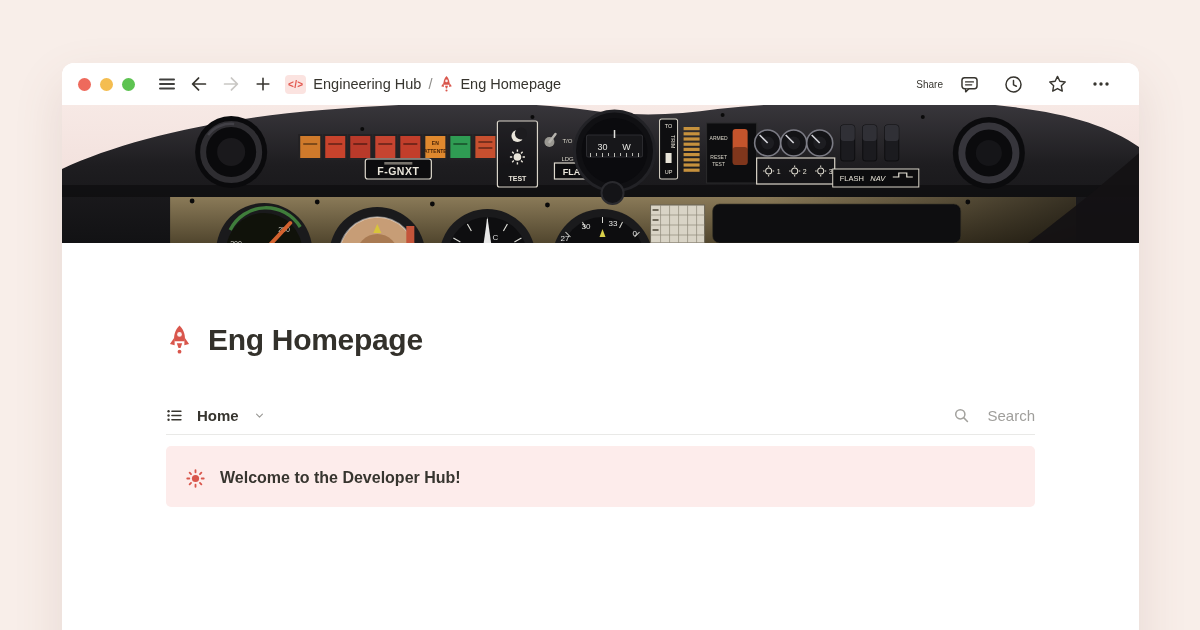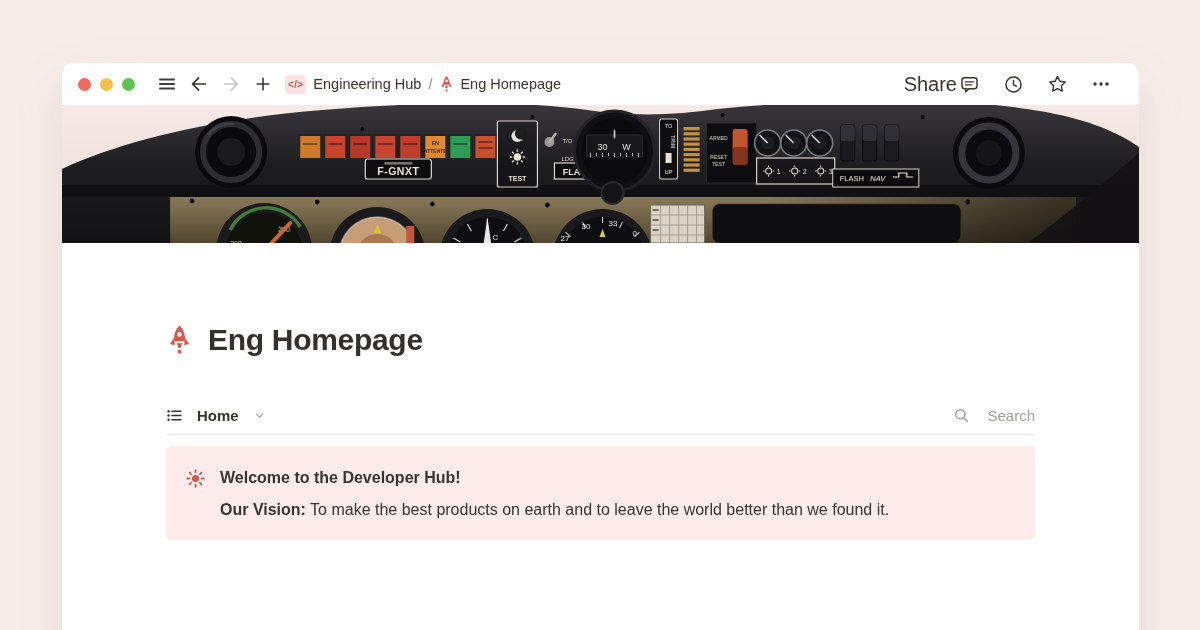--- a/index.html
+++ b/index.html
@@ -29,21 +29,21 @@
     width:24px;height:24px;margin-right:8px;flex:none;}
   .icon-btn svg{display:block;}
   .crumbs{display:flex;align-items:center;font-size:14.5px;margin-left:2px;white-space:nowrap;}
   .ws-chip{
     background:#fbe3e0;color:#e2574e;font-weight:700;font-size:10px;
     border-radius:4px;padding:4px 3px;margin-right:7px;letter-spacing:.3px;
   }
   .crumb-sep{color:#8f8e8b;margin:0 7px;}
   .crumb-rocket{margin-right:6px;display:flex;}
   .spacer{flex:1;}
-  .share{font-size:20px;color:#37352f;margin-right:0;cursor:default;}
+  .share{font-size:10px;color:#37352f;margin-right:14px;cursor:default;}
   .right-icons{display:flex;align-items:center;gap:12px;}
   
   .cover{height:138px;position:relative;overflow:hidden;}
   .cover svg{display:block;}
   
   .content{padding:0 104px;}
   .title-row{margin-top:60px;display:flex;align-items:center;gap:15px;}
   .page-title{font-size:30px;font-weight:700;letter-spacing:-.3px;color:#33312b;}
   .nav-row{margin-top:24px;height:28px;display:flex;align-items:center;justify-content:space-between;}
   .view-tab{display:flex;align-items:center;gap:14px;font-size:15px;font-weight:700;color:#37352f;}
@@ -451,18 +451,17 @@
       <div class="c-icon">
         <svg width="21" height="21" viewBox="0 0 24 24">
           <circle cx="12" cy="12" r="4.1" fill="#d9564c"></circle>
           <g stroke="#d9564c" stroke-width="2.1" stroke-linecap="round">
             <path d="M12 2.6 V4.9 M12 19.1 V21.4 M2.6 12 H4.9 M19.1 12 H21.4 M5.3 5.3 L6.9 6.9 M17.1 17.1 L18.7 18.7 M18.7 5.3 L17.1 6.9 M6.9 17.1 L5.3 18.7"></path>
           </g>
         </svg>
       </div>
       <div class="c-body">
         <div class="c-title">Welcome to the Developer Hub!</div>
-        <p class="c-para vision"><b>Our Vision:</b><span> To make the best products on earth and to leave the world better than we found it.</span></p>
       </div>
     </div>
 
   </div>
 </div>
 
 </body></html>

